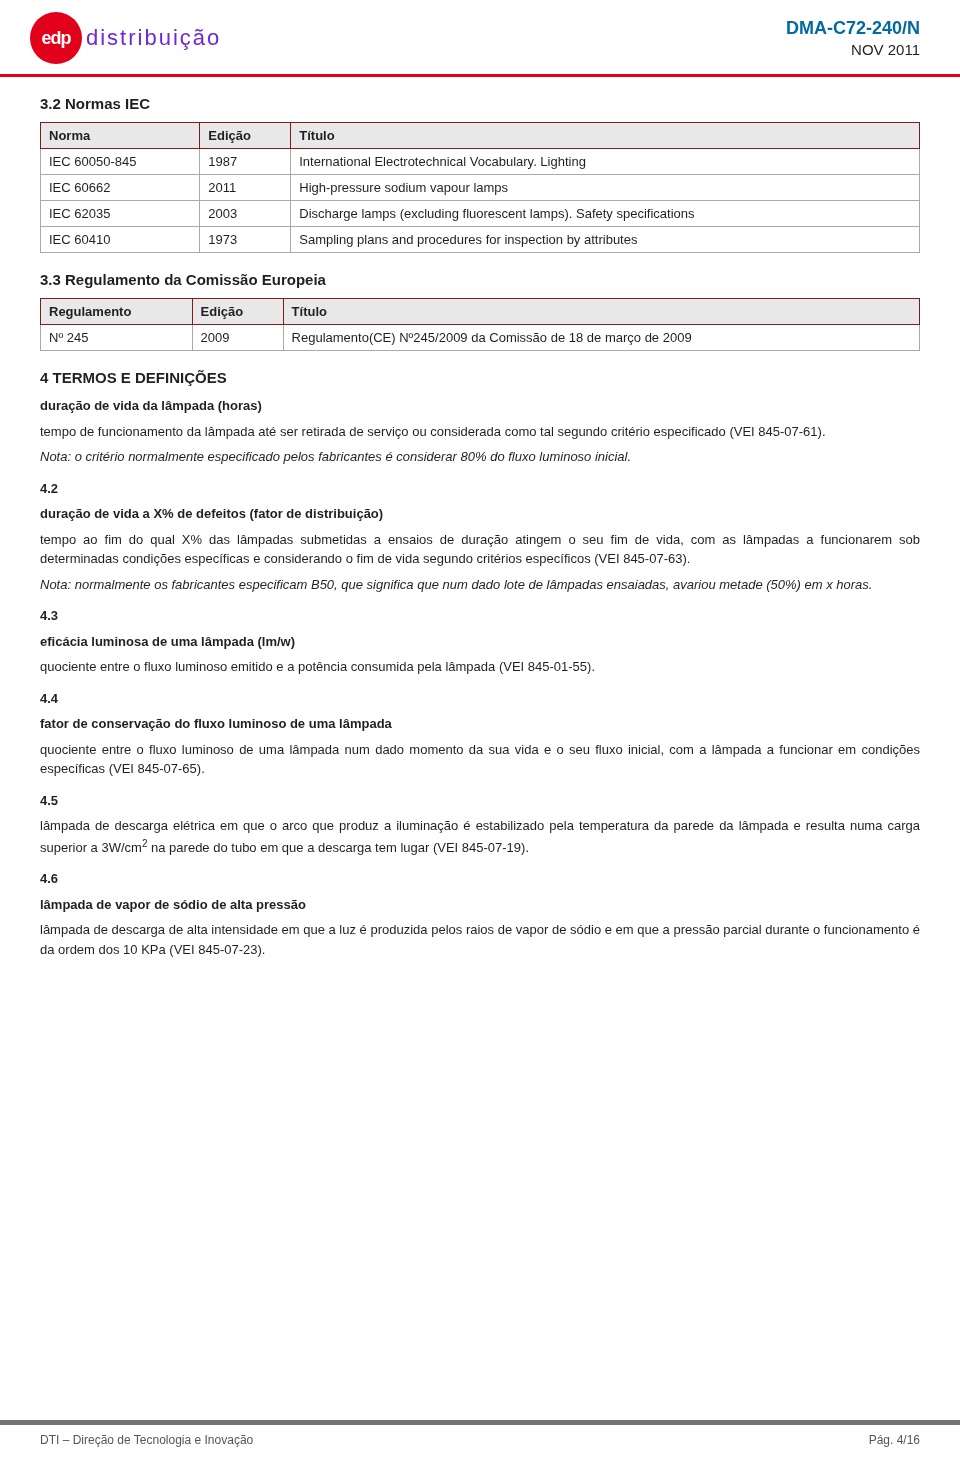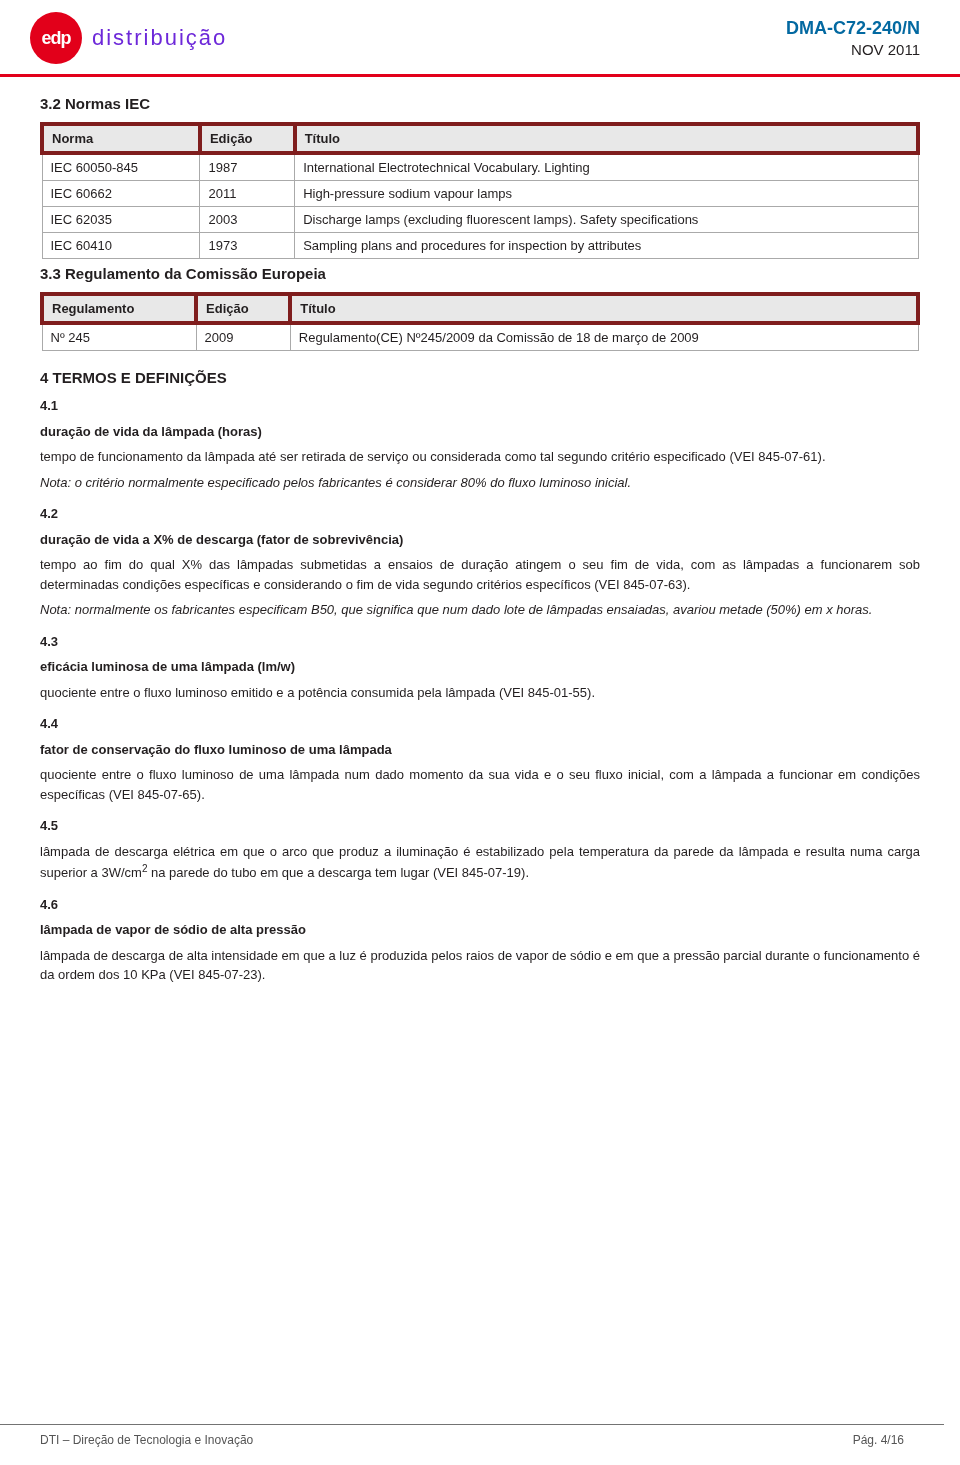--- a/index.html
+++ b/index.html
@@ -25,21 +25,21 @@
       align-items: center;
       justify-content: space-between;
       padding: 12px 40px 10px 30px;
       border-bottom: 3px solid #e2001a;
       margin-bottom: 18px;
     }
 
     .logo-area {
       display: flex;
       align-items: center;
-      gap: 10px;
+      gap: 4px;
     }
 
     .logo-circle {
       width: 52px;
       height: 52px;
       background: #e2001a;
       border-radius: 50%;
       display: flex;
       align-items: center;
       justify-content: center;
@@ -87,21 +87,21 @@
 
     
     .normas-table {
       width: 100%;
       border-collapse: collapse;
       margin-bottom: 6px;
     }
 
     .normas-table th {
       background: #e8e8e8;
-      border: 4px solid #7f1d1d;
+      border: 1px solid #7f1d1d;
       padding: 5px 8px;
       font-weight: bold;
       font-size: 13px;
       text-align: left;
     }
 
     .normas-table td {
       border: 1px solid #aaa;
       padding: 5px 8px;
       font-size: 13px;
@@ -141,41 +141,41 @@
     sup {
       font-size: 10px;
       vertical-align: super;
     }
 
     
     .footer {
       position: absolute;
       bottom: 18px;
       left: 0;
-      right: 16px;
+      right: 0;
       padding: 0 40px;
       display: flex;
       justify-content: space-between;
       align-items: center;
-      border-top: 1px solid #737373;
+      border-top: 5px solid #737373;
       padding-top: 8px;
     }
 
     .footer-left {
       font-size: 12px;
       color: #555;
     }
 
     .footer-right {
       font-size: 12px;
       color: #555;
     }
 
     .section-3-2 {
-      margin-bottom: 6px;
+      margin-bottom: 18px;
     }
 
     .section-3-3 {
       margin-bottom: 18px;
     }
 
     .section-4 {
       margin-bottom: 8px;
     }
   </style>
@@ -252,28 +252,27 @@
             </tr>
           </tbody>
       </table>
     </div>
 
     <div class="section-4">
       <h2>4  TERMOS E DEFINIÇÕES</h2>
 
       <div id="definitions-container">
           <div class="def-block">
-            <p><span class="bold-term">4.1</span></p>
             <p><span class="bold-term">duração de vida da lâmpada (horas)</span></p>
             <p>tempo de funcionamento da lâmpada até ser retirada de serviço ou considerada como tal segundo critério especificado (VEI 845-07-61).</p>
             <p class="italic-note">Nota:   o critério normalmente especificado pelos fabricantes é considerar 80% do fluxo luminoso inicial.</p>
           </div>
           <div class="def-block">
             <p><span class="bold-term">4.2</span></p>
-            <p><span class="bold-term">duração de vida a X% de descarga (fator de sobrevivência)</span></p>
+            <p><span class="bold-term">duração de vida a X% de defeitos (fator de distribuição)</span></p>
             <p>tempo ao fim do qual X% das lâmpadas submetidas a ensaios de duração atingem o seu fim de vida, com as lâmpadas a funcionarem sob determinadas condições específicas e considerando o fim de vida segundo critérios específicos (VEI 845-07-63).</p>
             <p class="italic-note">Nota: normalmente os fabricantes especificam B50, que significa que num dado lote de lâmpadas ensaiadas, avariou metade (50%) em x horas.</p>
           </div>
           <div class="def-block">
             <p><span class="bold-term">4.3</span></p>
             <p><span class="bold-term">eficácia luminosa de uma lâmpada (lm/w)</span></p>
             <p>quociente entre o fluxo luminoso emitido e a potência consumida pela lâmpada (VEI 845-01-55).</p>
           </div>
           <div class="def-block">
             <p><span class="bold-term">4.4</span></p>

